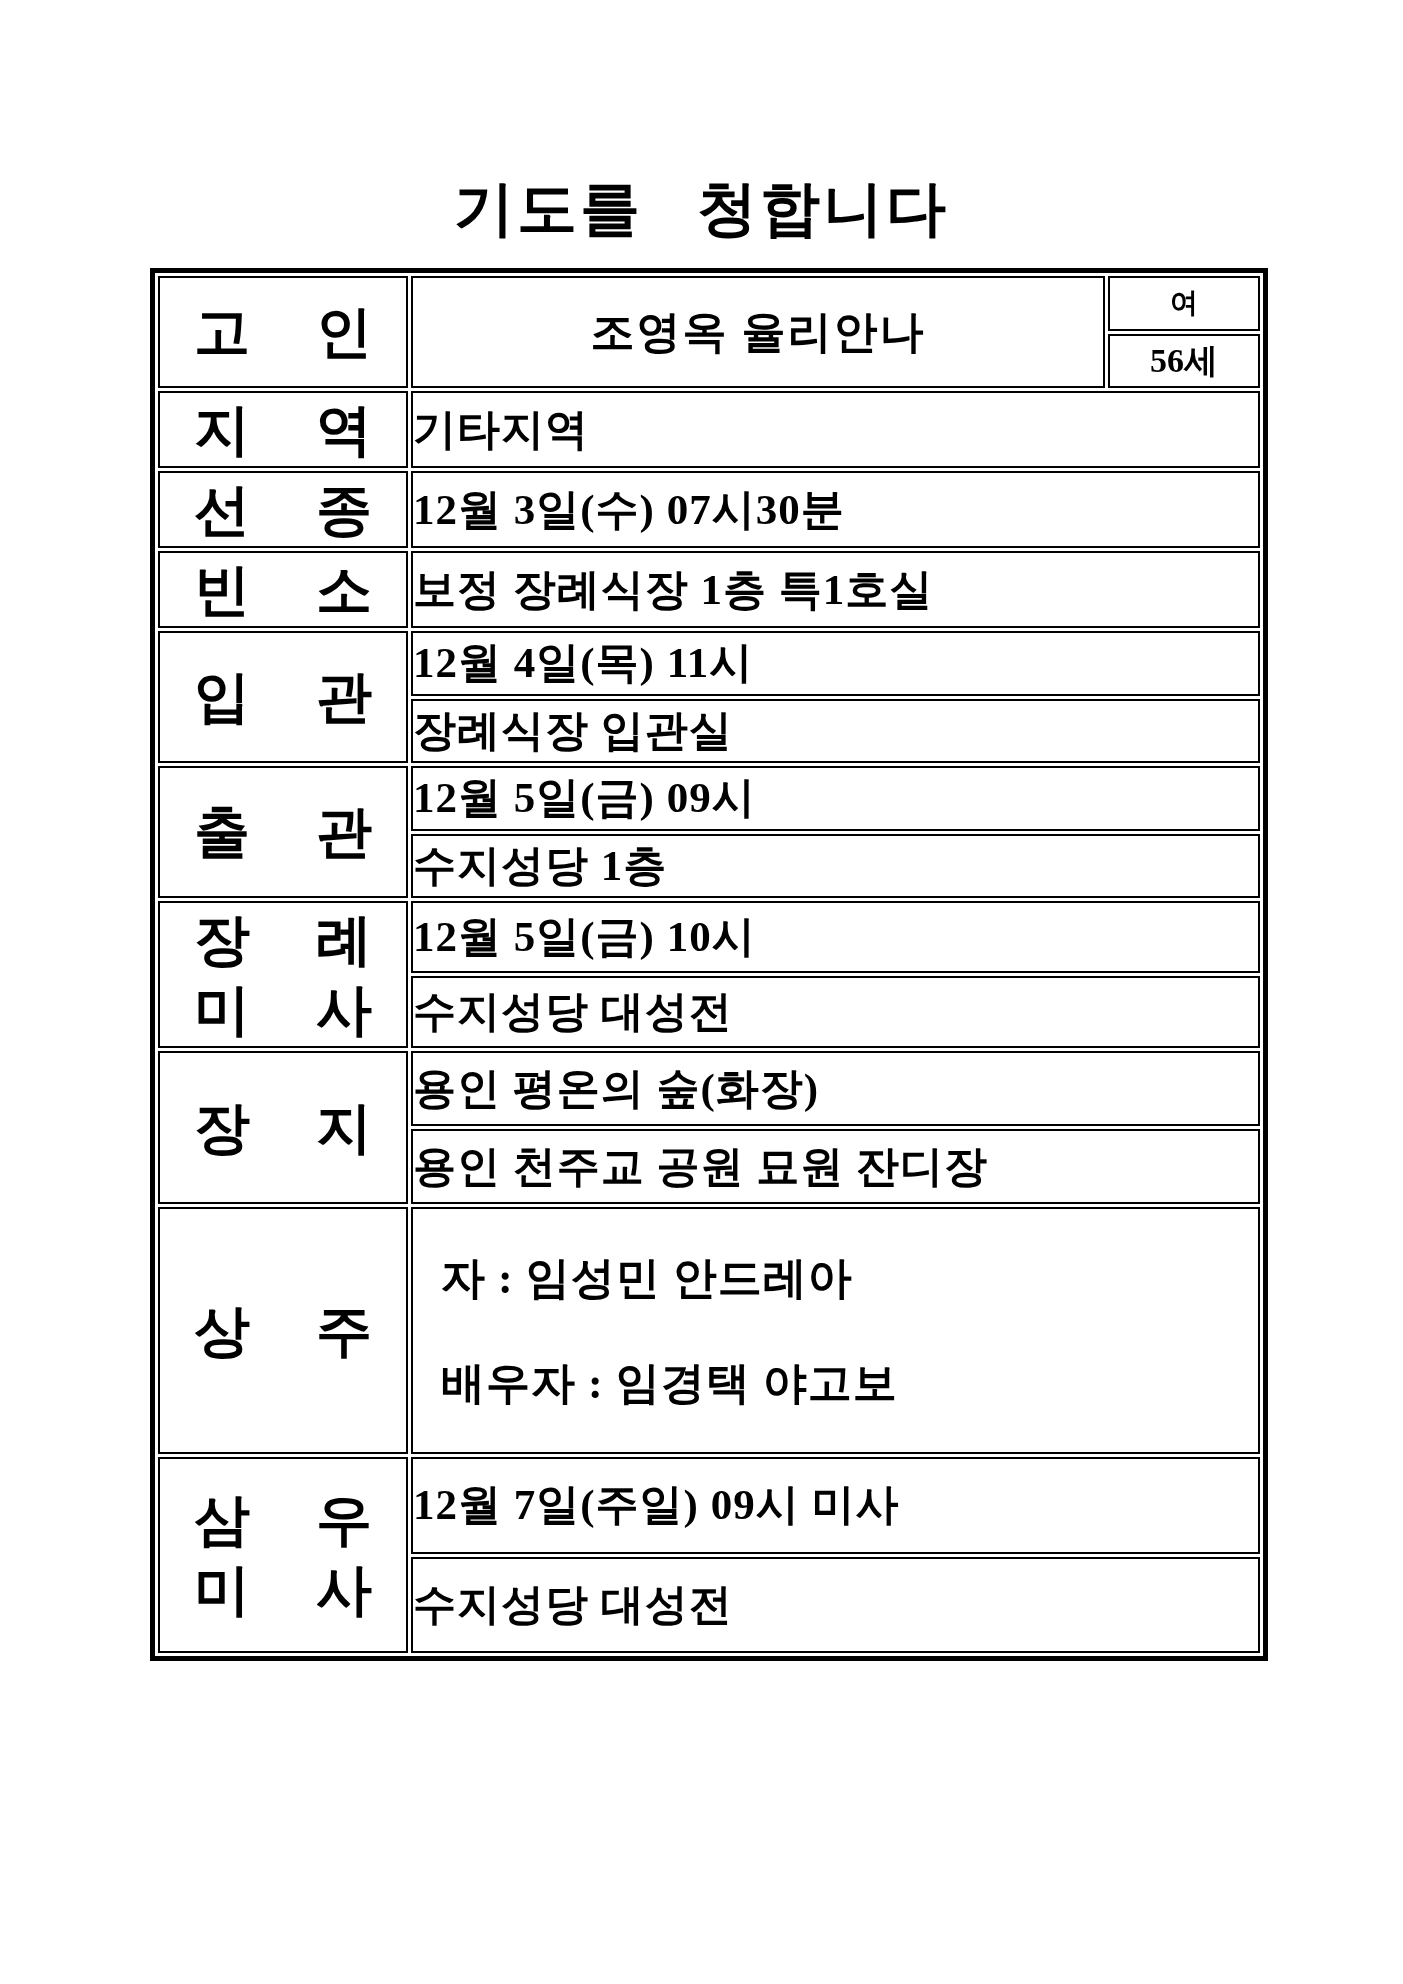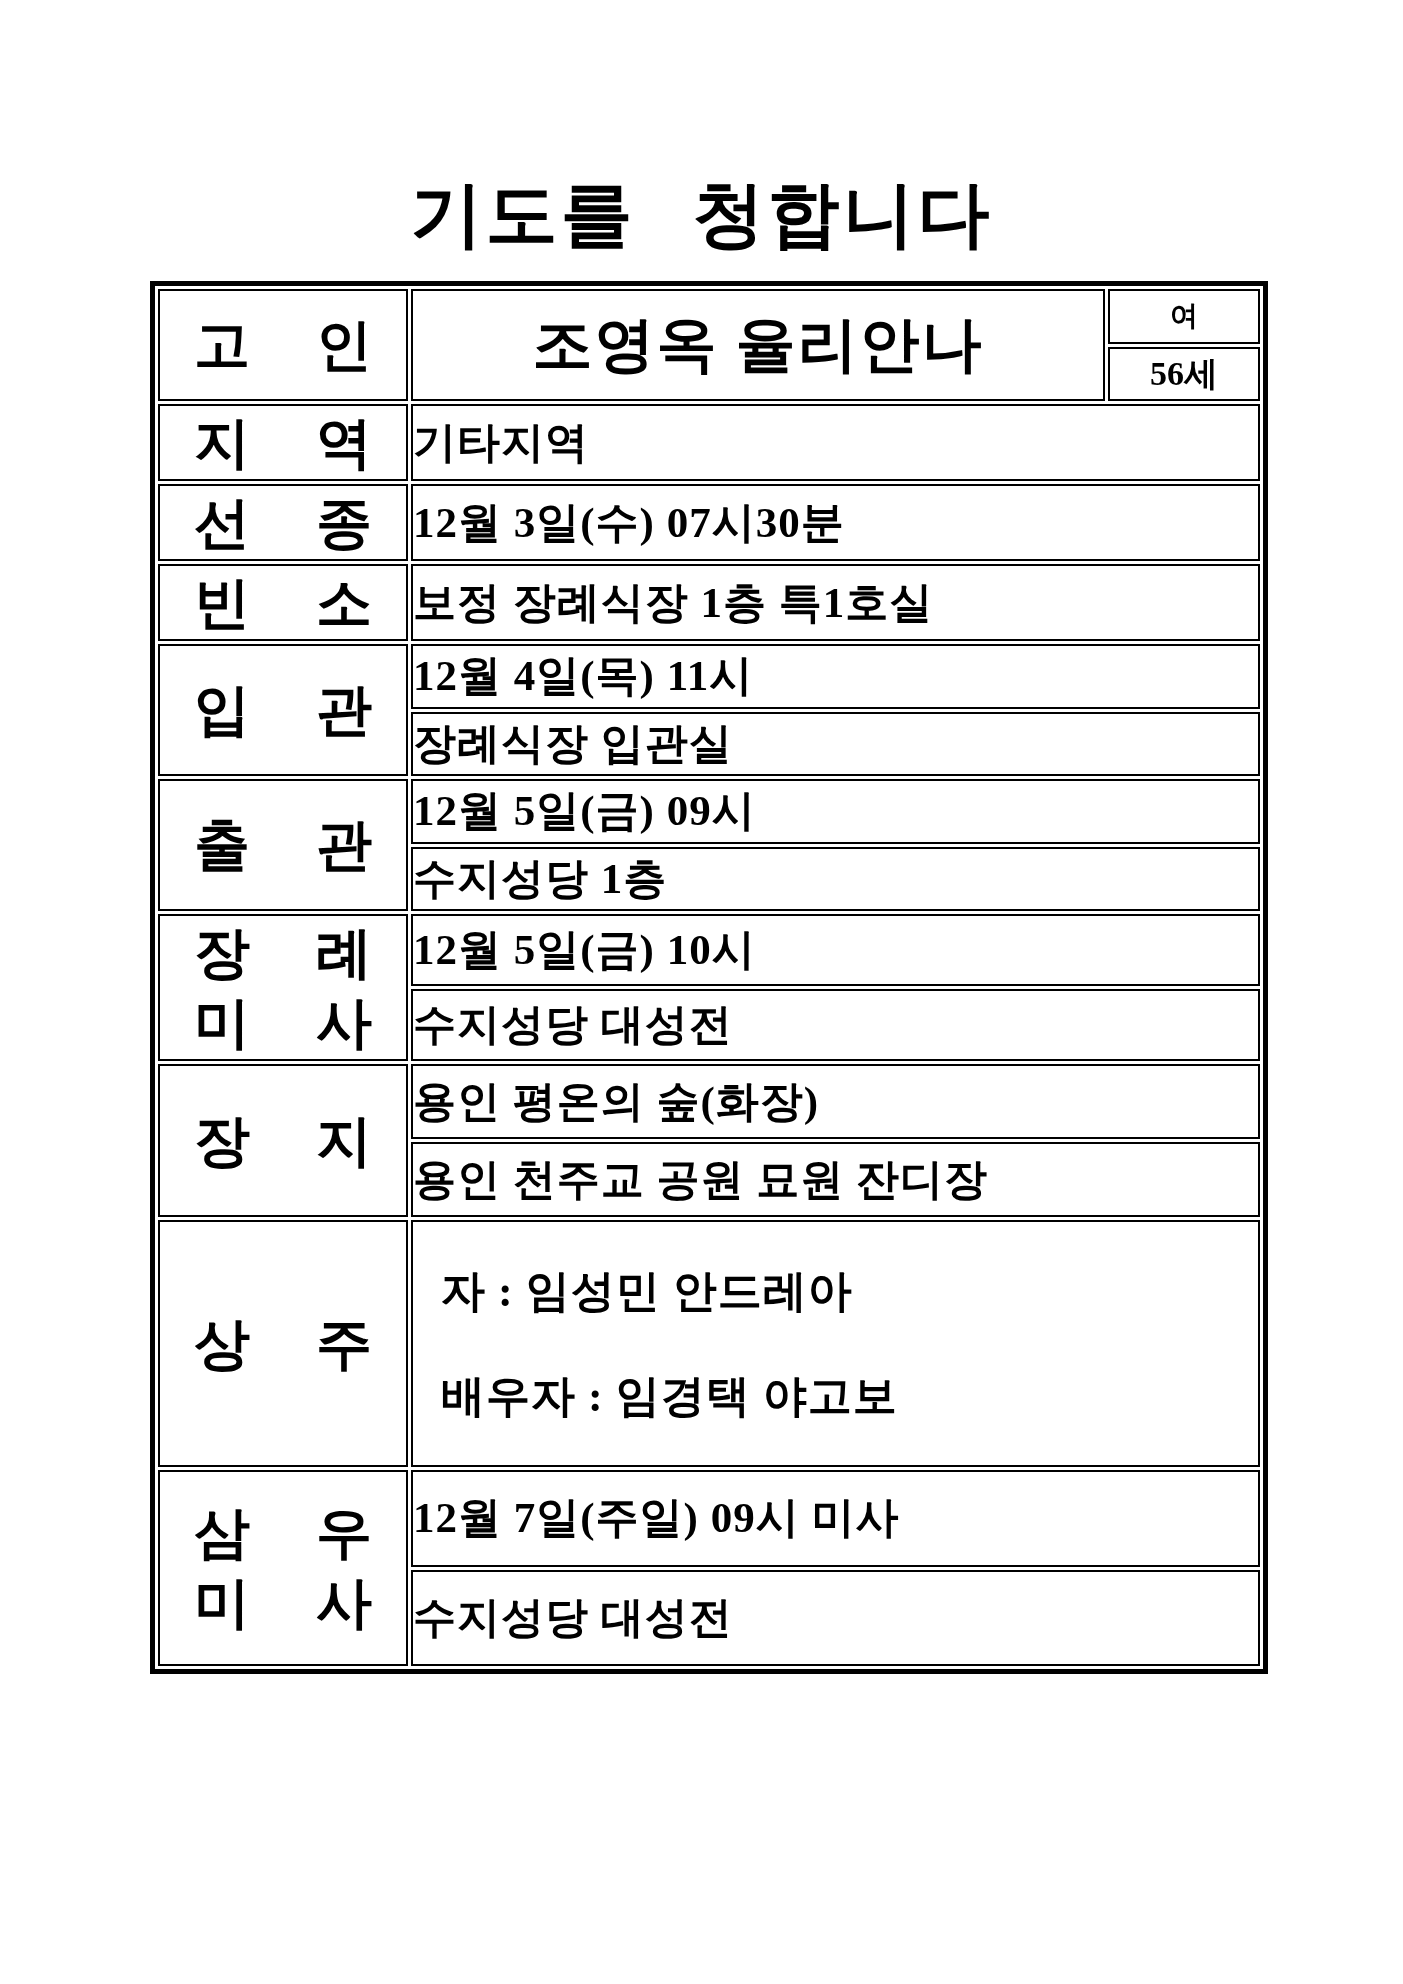--- a/index.html
+++ b/index.html
@@ -9,21 +9,21 @@
     height: 1984px;
     font-family: "Liberation Serif", "DejaVu Serif", serif;
     color: #000000;
     position: relative;
     overflow: hidden;
   }
   .page { width: 1403px; height: 1984px; background: #ffffff; }
 
   .title {
     margin-top: 176px;
-    font-size: 72px;
+    font-size: 60px;
     line-height: 1.1;
     font-weight: bold;
     text-align: center;
     letter-spacing: 3px;
     word-spacing: 36px;
     color: #000000;
     white-space: nowrap;
   }
 
   .table-wrap {
@@ -89,21 +89,21 @@
   .h-m        { height: 247px; }
   .h-s        { height: 196px; }
 
   
   .deceased-content { flex: 1; display: flex; gap: 3px; min-width: 0; }
   .name-cell {
     flex: 1;
     display: flex;
     align-items: center;
     justify-content: center;
-    font-size: 60px;
+    font-size: 44px;
     font-weight: bold;
     letter-spacing: 2px;
     white-space: nowrap;
   }
   .side-col {
     flex: 0 0 152px;
     display: flex;
     flex-direction: column;
     gap: 3px;
   }

